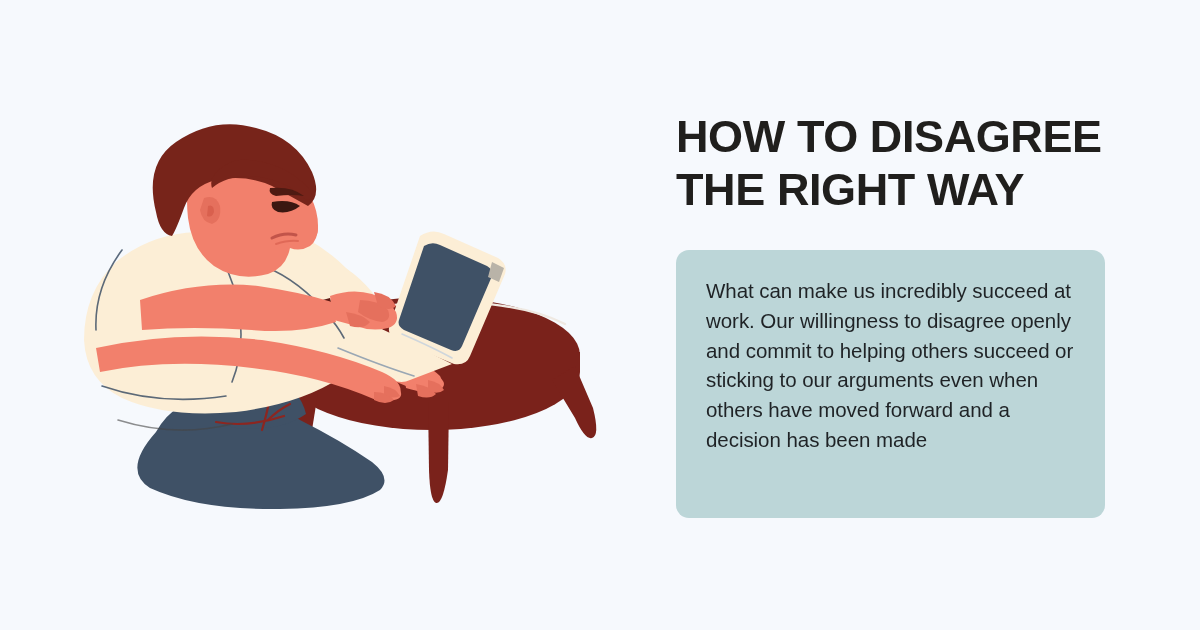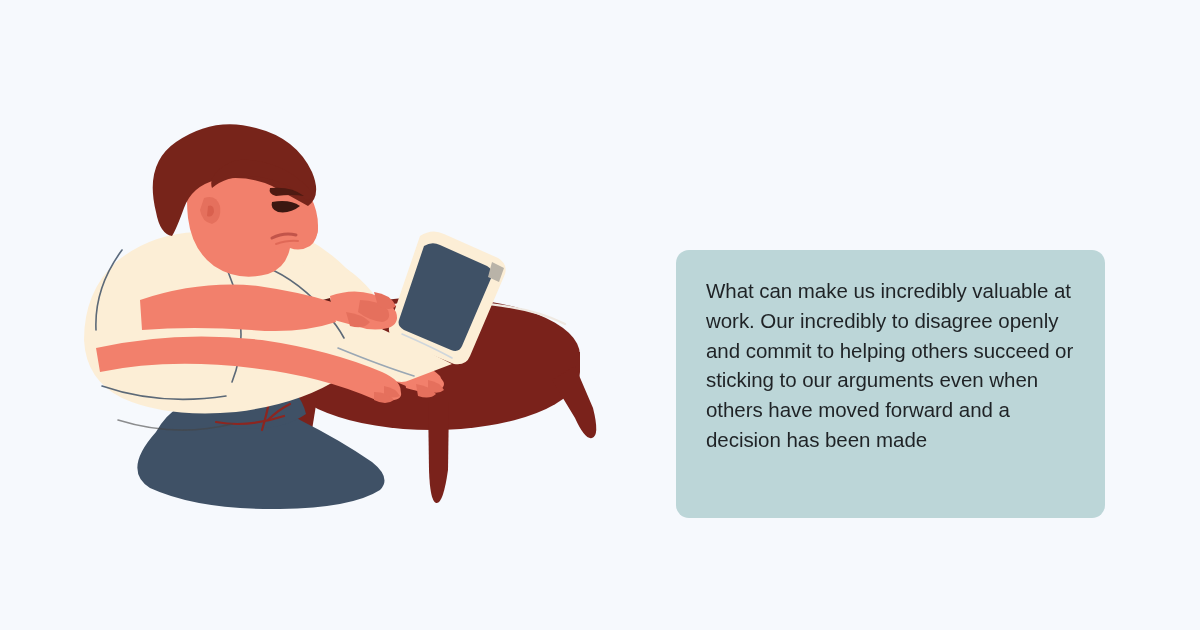--- a/index.html
+++ b/index.html
@@ -269,20 +269,22 @@
         <path d="M368 382 Q388 382 400 390 Q404 398 394 400 Q378 400 366 392 Z" fill="#f2806c"></path>
         <path d="M374 392 Q388 392 394 400 Q386 406 374 400 Z" fill="#e5705d"></path>
         <path d="M384 386 Q396 388 400 396 Q392 400 384 394 Z" fill="#e5705d"></path>
       </g>
 
     </svg>
   </div>
 
   <div id="right-column">
 
+    <h1 id="headline">HOW TO DISAGREE
+THE RIGHT WAY</h1>
 
     <div id="body-card">
-      <p id="body-text">What can make us incredibly valuable at work. Our incredibly to disagree openly and commit to helping others succeed or sticking to our arguments even when others have moved forward and a decision has been made</p>
+      <p id="body-text">What can make us incredibly succeed at work. Our willingness to disagree openly and commit to helping others succeed or sticking to our arguments even when others have moved forward and a decision has been made</p>
     </div>
 
   </div>
 
 </div>
 
 </body></html>

